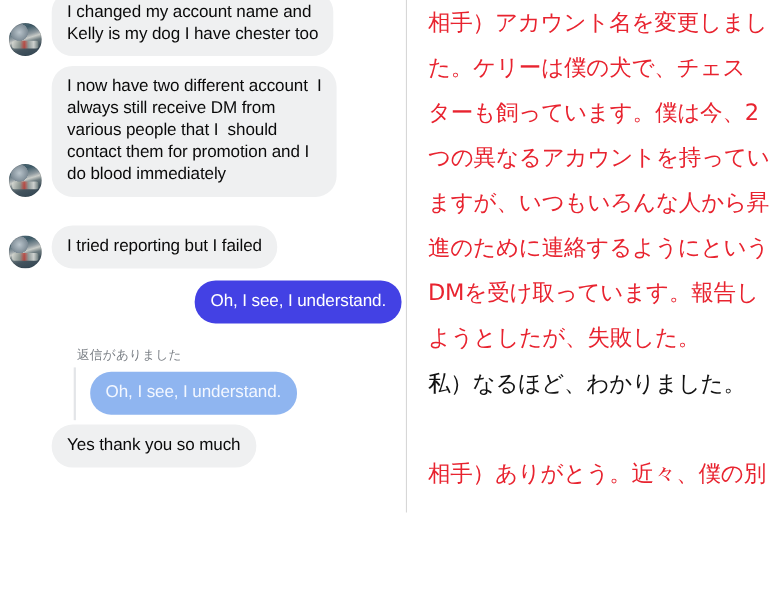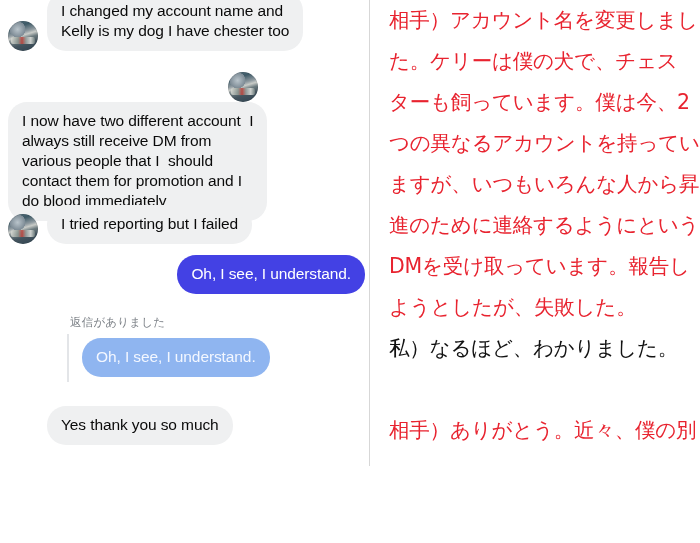--- a/index.html
+++ b/index.html
@@ -166,21 +166,21 @@
 <div id="screen">
 
   <div id="chat-panel">
 
     <div class="msg-row incoming" style="top:-8px;">
       <div class="avatar"></div>
       <div class="bubble grey" style="max-width:280px;">I changed my account name and
 Kelly is my dog I have chester too</div>
     </div>
 
-    <div class="msg-row incoming" style="top:72px;flex-direction:column;">
+    <div class="msg-row incoming" style="top:60px;">
       <div class="avatar"></div>
       <div class="bubble grey" style="max-width:280px;">I now have two different account  I
 always still receive DM from
 various people that I  should
 contact them for promotion and I
 do blood immediately</div>
     </div>
 
     <div class="msg-row incoming" style="top:205px;">
       <div class="avatar"></div>
@@ -192,21 +192,21 @@
     </div>
 
     <div id="reply-group">
       <div id="reply-label">返信がありました</div>
       <div id="quote-wrap">
         <div id="quote-bar"></div>
         <div id="quoted-bubble" class="bubble blue-light">Oh, I see, I understand.</div>
       </div>
     </div>
 
-    <div class="msg-row incoming" style="top:386px;margin-top:20px;">
+    <div class="msg-row incoming" style="top:386px;">
       <div class="avatar-spacer"></div>
       <div class="bubble grey" style="max-width:280px;">Yes thank you so much</div>
     </div>
 
 
     <div class="msg-row outgoing" style="top:499px; right:6px;">
       <div class="bubble blue-bright">I believe you.</div>
     </div>
 
   </div>

